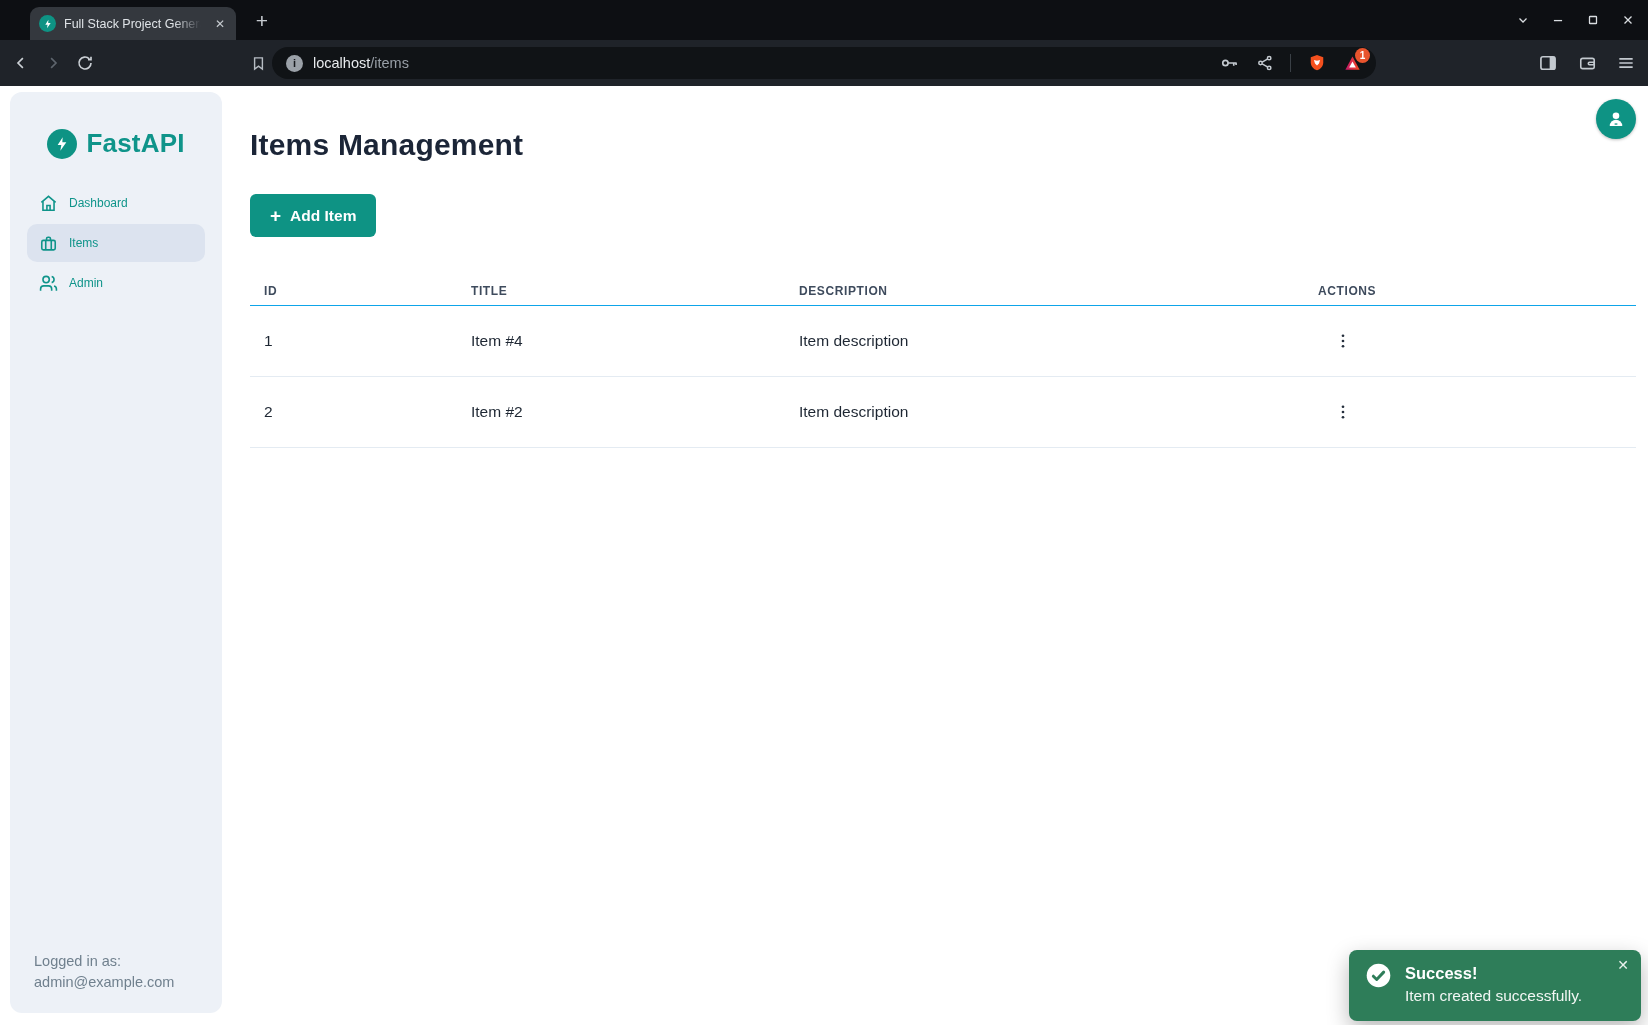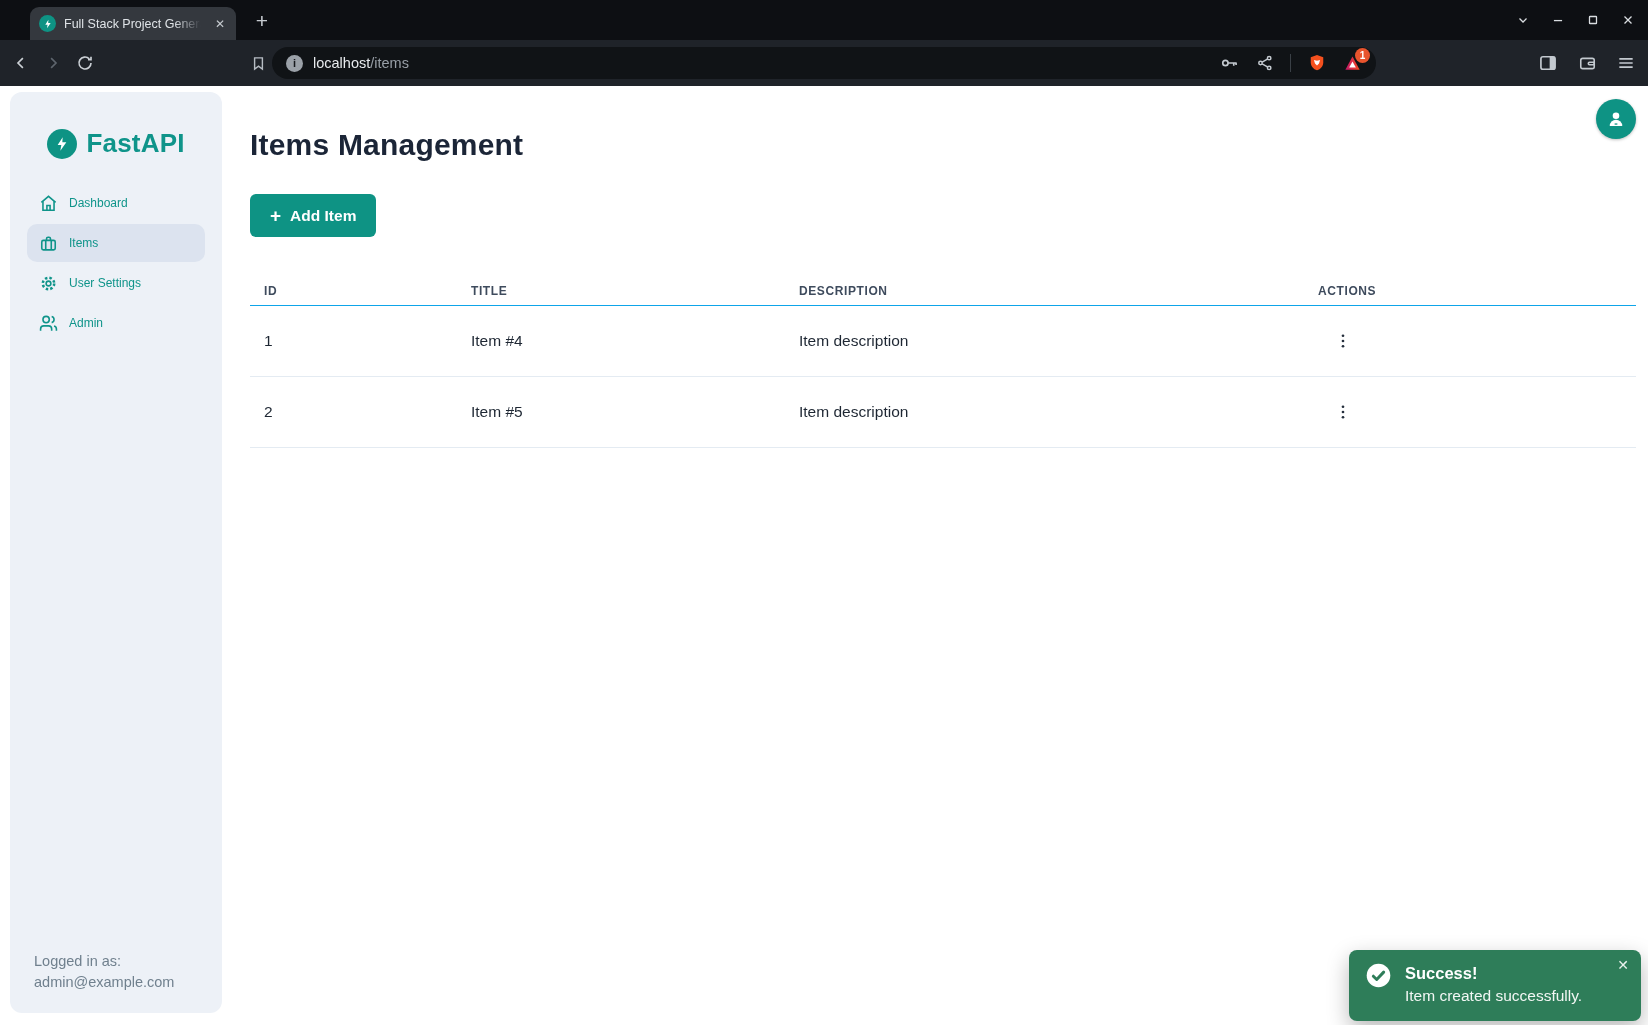--- a/index.html
+++ b/index.html
@@ -236,29 +236,20 @@
           <svg width="19" height="19" viewBox="0 0 24 24" fill="none" stroke="currentColor" stroke-width="2">
               <rect x="3.5" y="8" width="17" height="12" rx="2"></rect>
               <path d="M9.5 8V6a2 2 0 0 1 2-2h1a2 2 0 0 1 2 2v2"></path>
               <path d="M8.5 8v12M15.5 8v12"></path>
             </svg>
         </span>
         <span>Items</span>
       </div>
       <div class="nav-item">
         <span>
-          <svg width="19" height="19" viewBox="0 0 24 24" fill="none" stroke="currentColor">
-              <circle cx="12" cy="12" r="7.2" stroke-width="3.2" stroke-dasharray="3.1 2.6"></circle>
-              <circle cx="12" cy="12" r="3" stroke-width="2"></circle>
-            </svg>
-        </span>
-        <span>User Settings</span>
-      </div>
-      <div class="nav-item">
-        <span>
           <svg width="19" height="19" viewBox="0 0 24 24" fill="none" stroke="currentColor" stroke-width="2">
               <path d="M16 21v-2a4 4 0 0 0-4-4H6a4 4 0 0 0-4 4v2"></path>
               <circle cx="9" cy="7" r="4"></circle>
               <path d="M22 21v-2a4 4 0 0 0-3-3.87"></path>
               <path d="M16 3.13a4 4 0 0 1 0 7.75"></path>
             </svg>
         </span>
         <span>Admin</span>
       </div>
     </nav>
@@ -295,21 +286,21 @@
                 <circle cx="12" cy="5" r="1.8"></circle>
                 <circle cx="12" cy="12" r="1.8"></circle>
                 <circle cx="12" cy="19" r="1.8"></circle>
               </svg>
           </button>
         </div>
       </div>
 
       <div class="trow">
         <div>2</div>
-        <div>Item #5</div>
+        <div>Item #2</div>
         <div>Item description</div>
         <div>
           <button class="kebab-btn">
             <svg width="18" height="18" viewBox="0 0 24 24" fill="currentColor">
                 <circle cx="12" cy="5" r="1.8"></circle>
                 <circle cx="12" cy="12" r="1.8"></circle>
                 <circle cx="12" cy="19" r="1.8"></circle>
               </svg>
           </button>
         </div>

